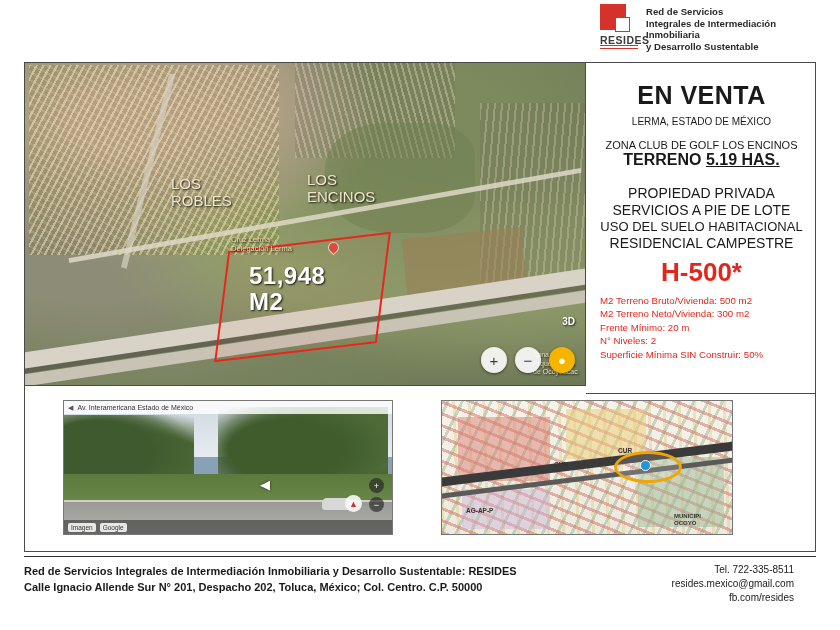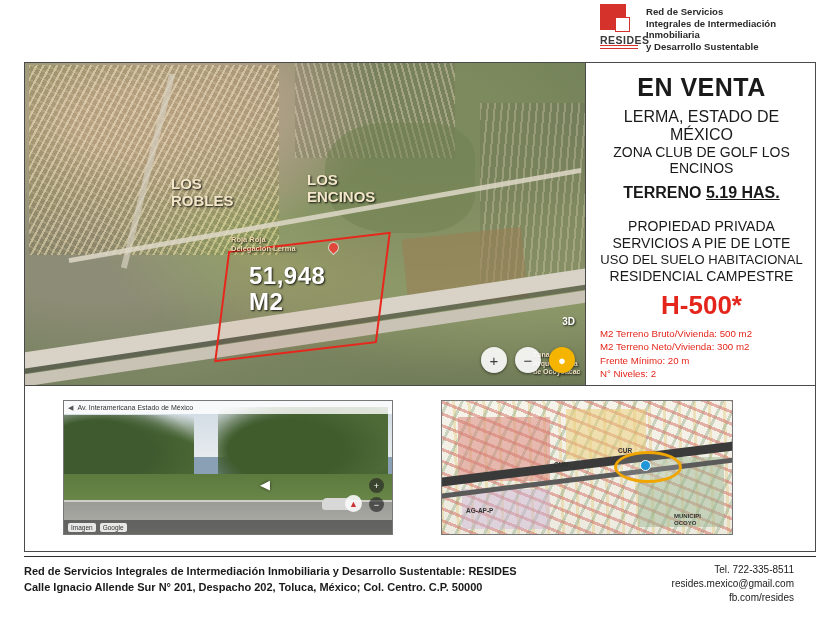--- a/index.html
+++ b/index.html
@@ -196,21 +196,21 @@
     left: 304px; top: 180px;
     width: 9px; height: 9px;
     background: #e0483c;
     border-radius: 50% 50% 50% 0;
     transform: rotate(-45deg);
     box-shadow: 0 0 0 1px rgba(255,255,255,.6);
   }
   .map-txt {
     position: absolute;
     color: #ffffff;
-    font-weight: bold;
+    font-weight: normal;
     text-shadow: 1px 1px 2px rgba(0,0,0,.9);
     white-space: pre-line;
     pointer-events: none;
   }
   .t-robles   { left: 146px; top: 112px; font-size: 15px; color: #f3e6c9; line-height: 17px; }
   .t-encinos  { left: 282px; top: 108px; font-size: 15px; color: #f3e6c9; line-height: 17px; }
   .t-cruzroja { left: 206px; top: 172px; font-size: 7.5px; color: #f0d8b0; line-height: 9px; }
   .t-carr     { left: 178px; top: 322px; font-size: 11px; letter-spacing: .4px; }
   .t-zona     { left: 508px; top: 288px; font-size: 7px; line-height: 8.5px; color: #efe3c6; }
   .aerial-3d {
@@ -231,40 +231,40 @@
     color: #3c3c3c;
     font-size: 15px;
     display: flex; align-items: center; justify-content: center;
     box-shadow: 0 1px 3px rgba(0,0,0,.5);
   }
   .ctrl-btn.pegman { background: #f5b400; color: #ffffff; font-size: 13px; }
 
   
   .listing {
     position: absolute;
-    left: 561px; top: 0;
+    left: 561px; top: 8px;
     width: 229px; height: 323px;
     padding: 10px 8px 6px 10px;
     box-sizing: border-box;
     border-bottom: 1px solid #4a4a4a;
     text-align: center;
   }
   .l-title {
     font-size: 25px;
     font-weight: bold;
     letter-spacing: .5px;
     margin-bottom: 6px;
   }
   .l-city {
-    font-size: 16px;
+    font-size: 10px;
+    margin-bottom: 12px;
+  }
+  .l-zone {
+    font-size: 11px;
     margin-bottom: 0;
-  }
-  .l-zone {
-    font-size: 14px;
-    margin-bottom: 8px;
   }
   .l-terreno {
     font-size: 16px;
     font-weight: bold;
     margin-bottom: 16px;
   }
   .l-terreno u { text-decoration: underline; }
   .l-line {
     font-size: 14px;
     margin-bottom: 1px;
@@ -486,21 +486,21 @@
     <div class="parcel"></div>
     <div class="parcel-label" style="white-space:pre-line">51,948
 M2</div>
 
     <div class="map-pin"></div>
 
     <div class="map-txt t-robles">LOS
 ROBLES</div>
     <div class="map-txt t-encinos">LOS
 ENCINOS</div>
-    <div class="map-txt t-cruzroja">Roja Roja
+    <div class="map-txt t-cruzroja">Cruz Lerma
 Delegación Lerma</div>
     <div class="map-txt t-carr">CARR. MÉXICO-TOLUCA</div>
     <div class="map-txt t-zona">Zona Arqueológica
 de Ocoyoacac</div>
 
     <div class="aerial-3d">3D</div>
     <div class="aerial-ctrl">
       <div class="ctrl-btn">+</div>
       <div class="ctrl-btn">−</div>
       <div class="ctrl-btn pegman">●</div>
@@ -517,20 +517,21 @@
     <div class="l-line">PROPIEDAD PRIVADA</div>
     <div class="l-line">SERVICIOS A PIE DE LOTE</div>
     <div class="l-line sm">USO DEL SUELO HABITACIONAL</div>
     <div class="l-line">RESIDENCIAL CAMPESTRE</div>
     <div class="l-h500">H-500*</div>
     <div class="l-specs">
       <div>M2 Terreno Bruto/Vivienda: 500 m2</div>
       <div>M2 Terreno Neto/Vivienda: 300 m2</div>
       <div>Frente Mínimo: 20 m</div>
       <div>N° Niveles: 2</div>
+      <div>Superficie Mínima SIN Construir: 50%</div>
     </div>
   </div>
 
   <div class="bottom">
 
     <div class="street">
       <div class="sky"></div>
       <div class="treesL"></div>
       <div class="treesR"></div>
       <div class="grass"></div>

